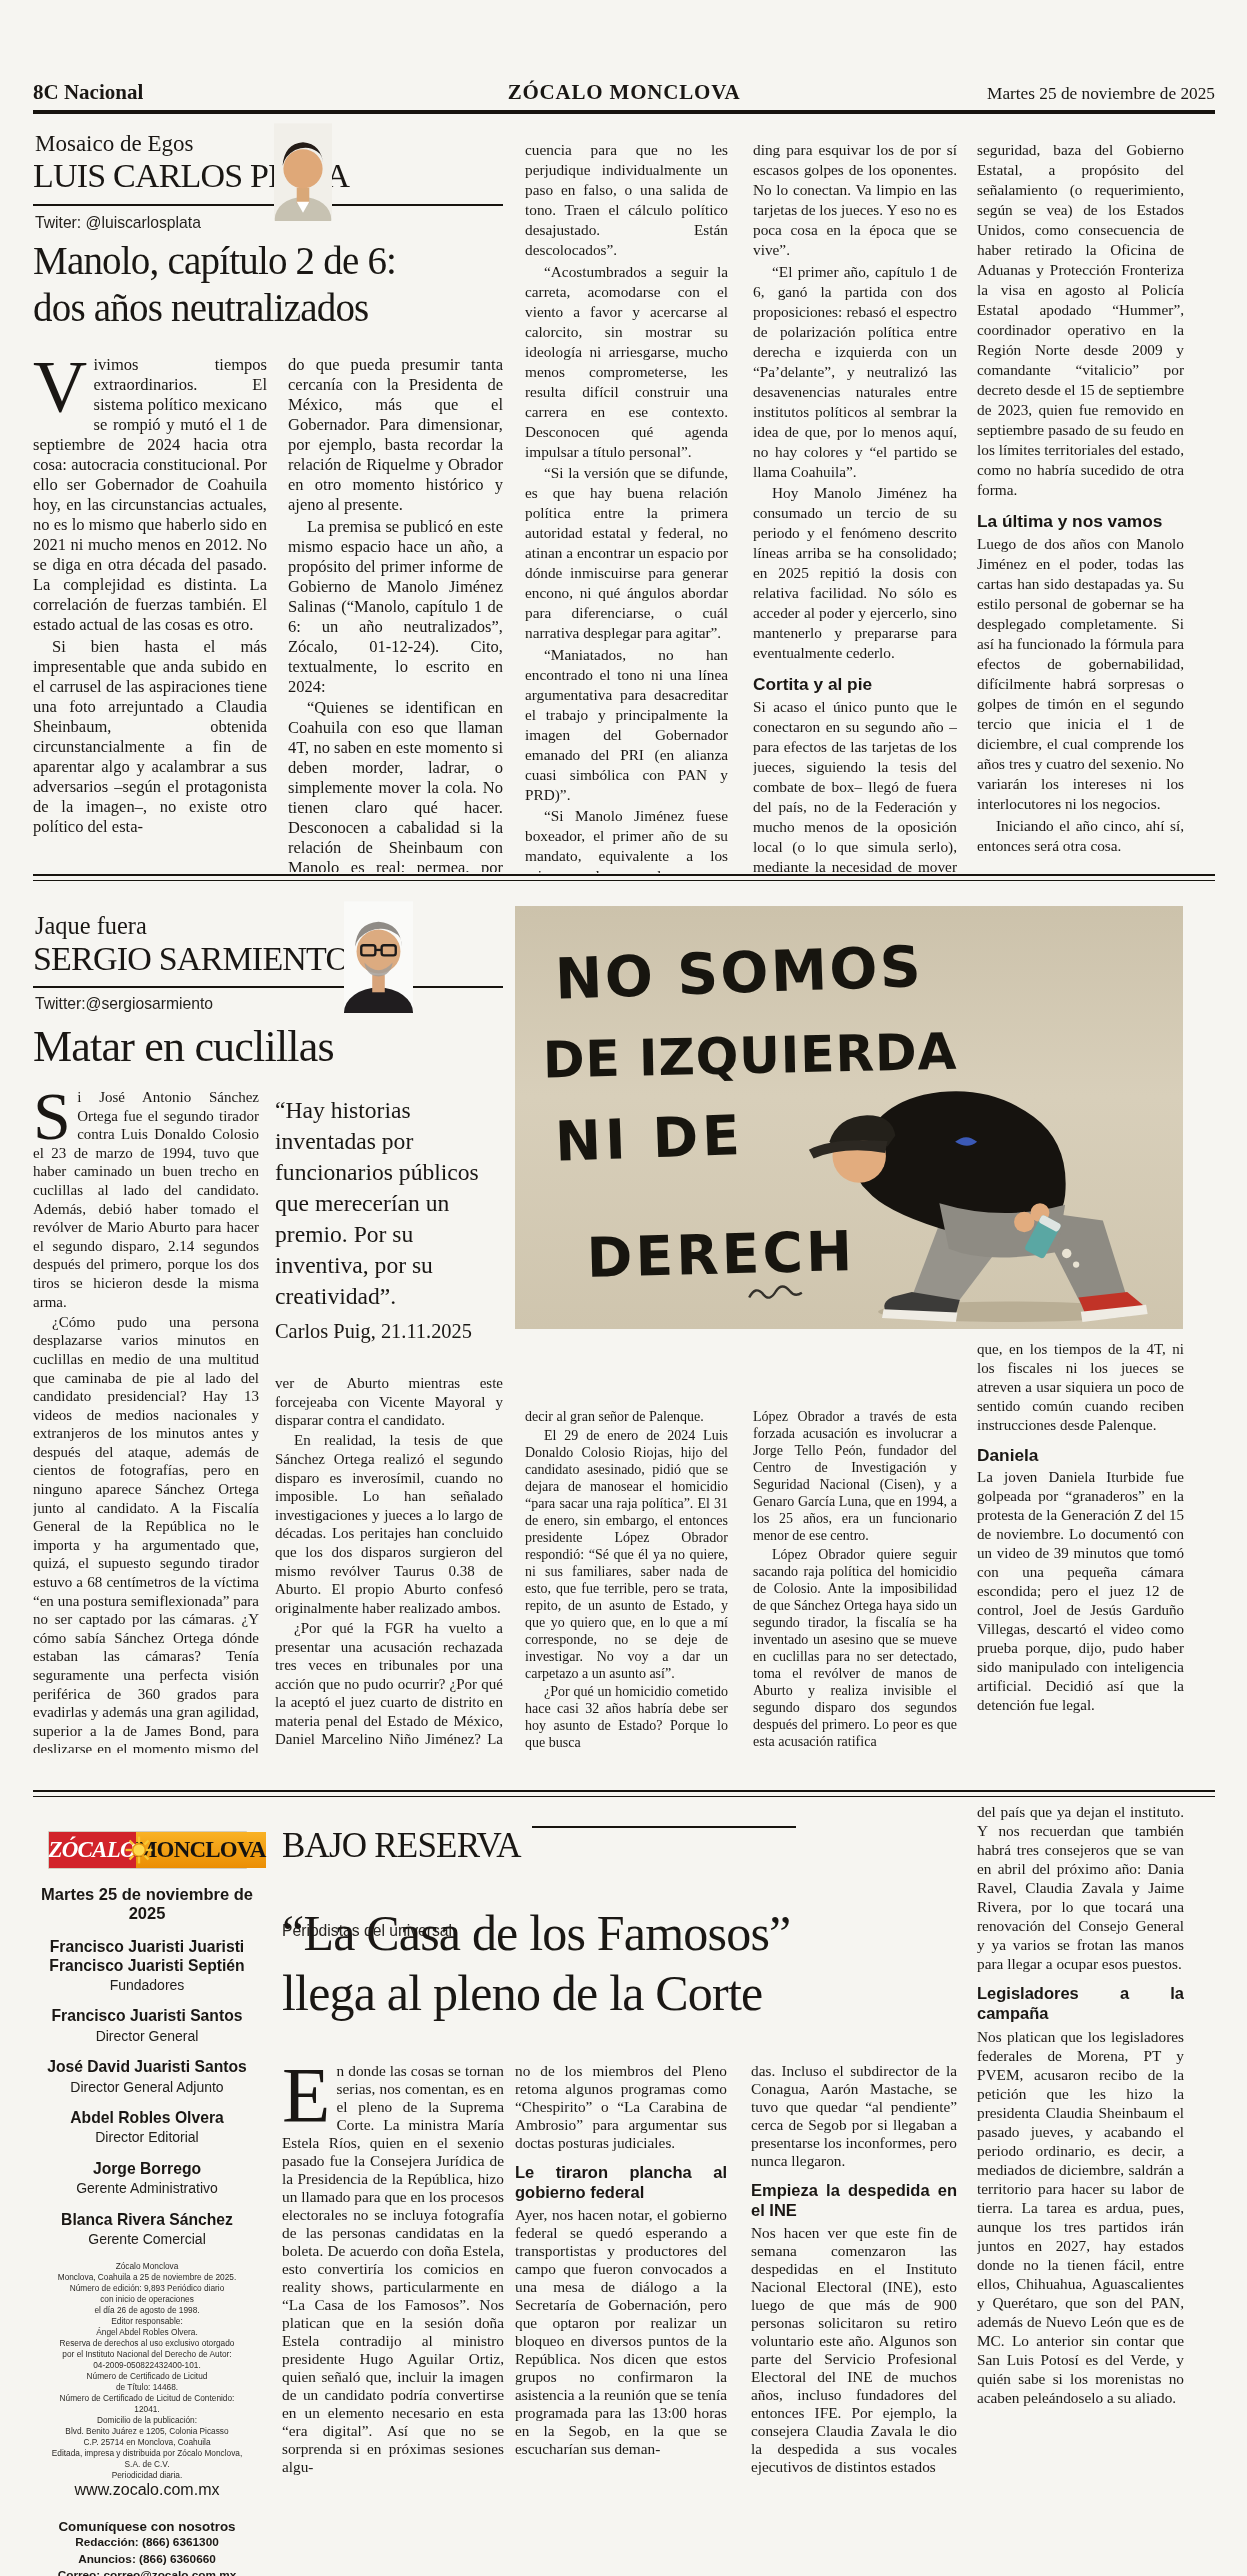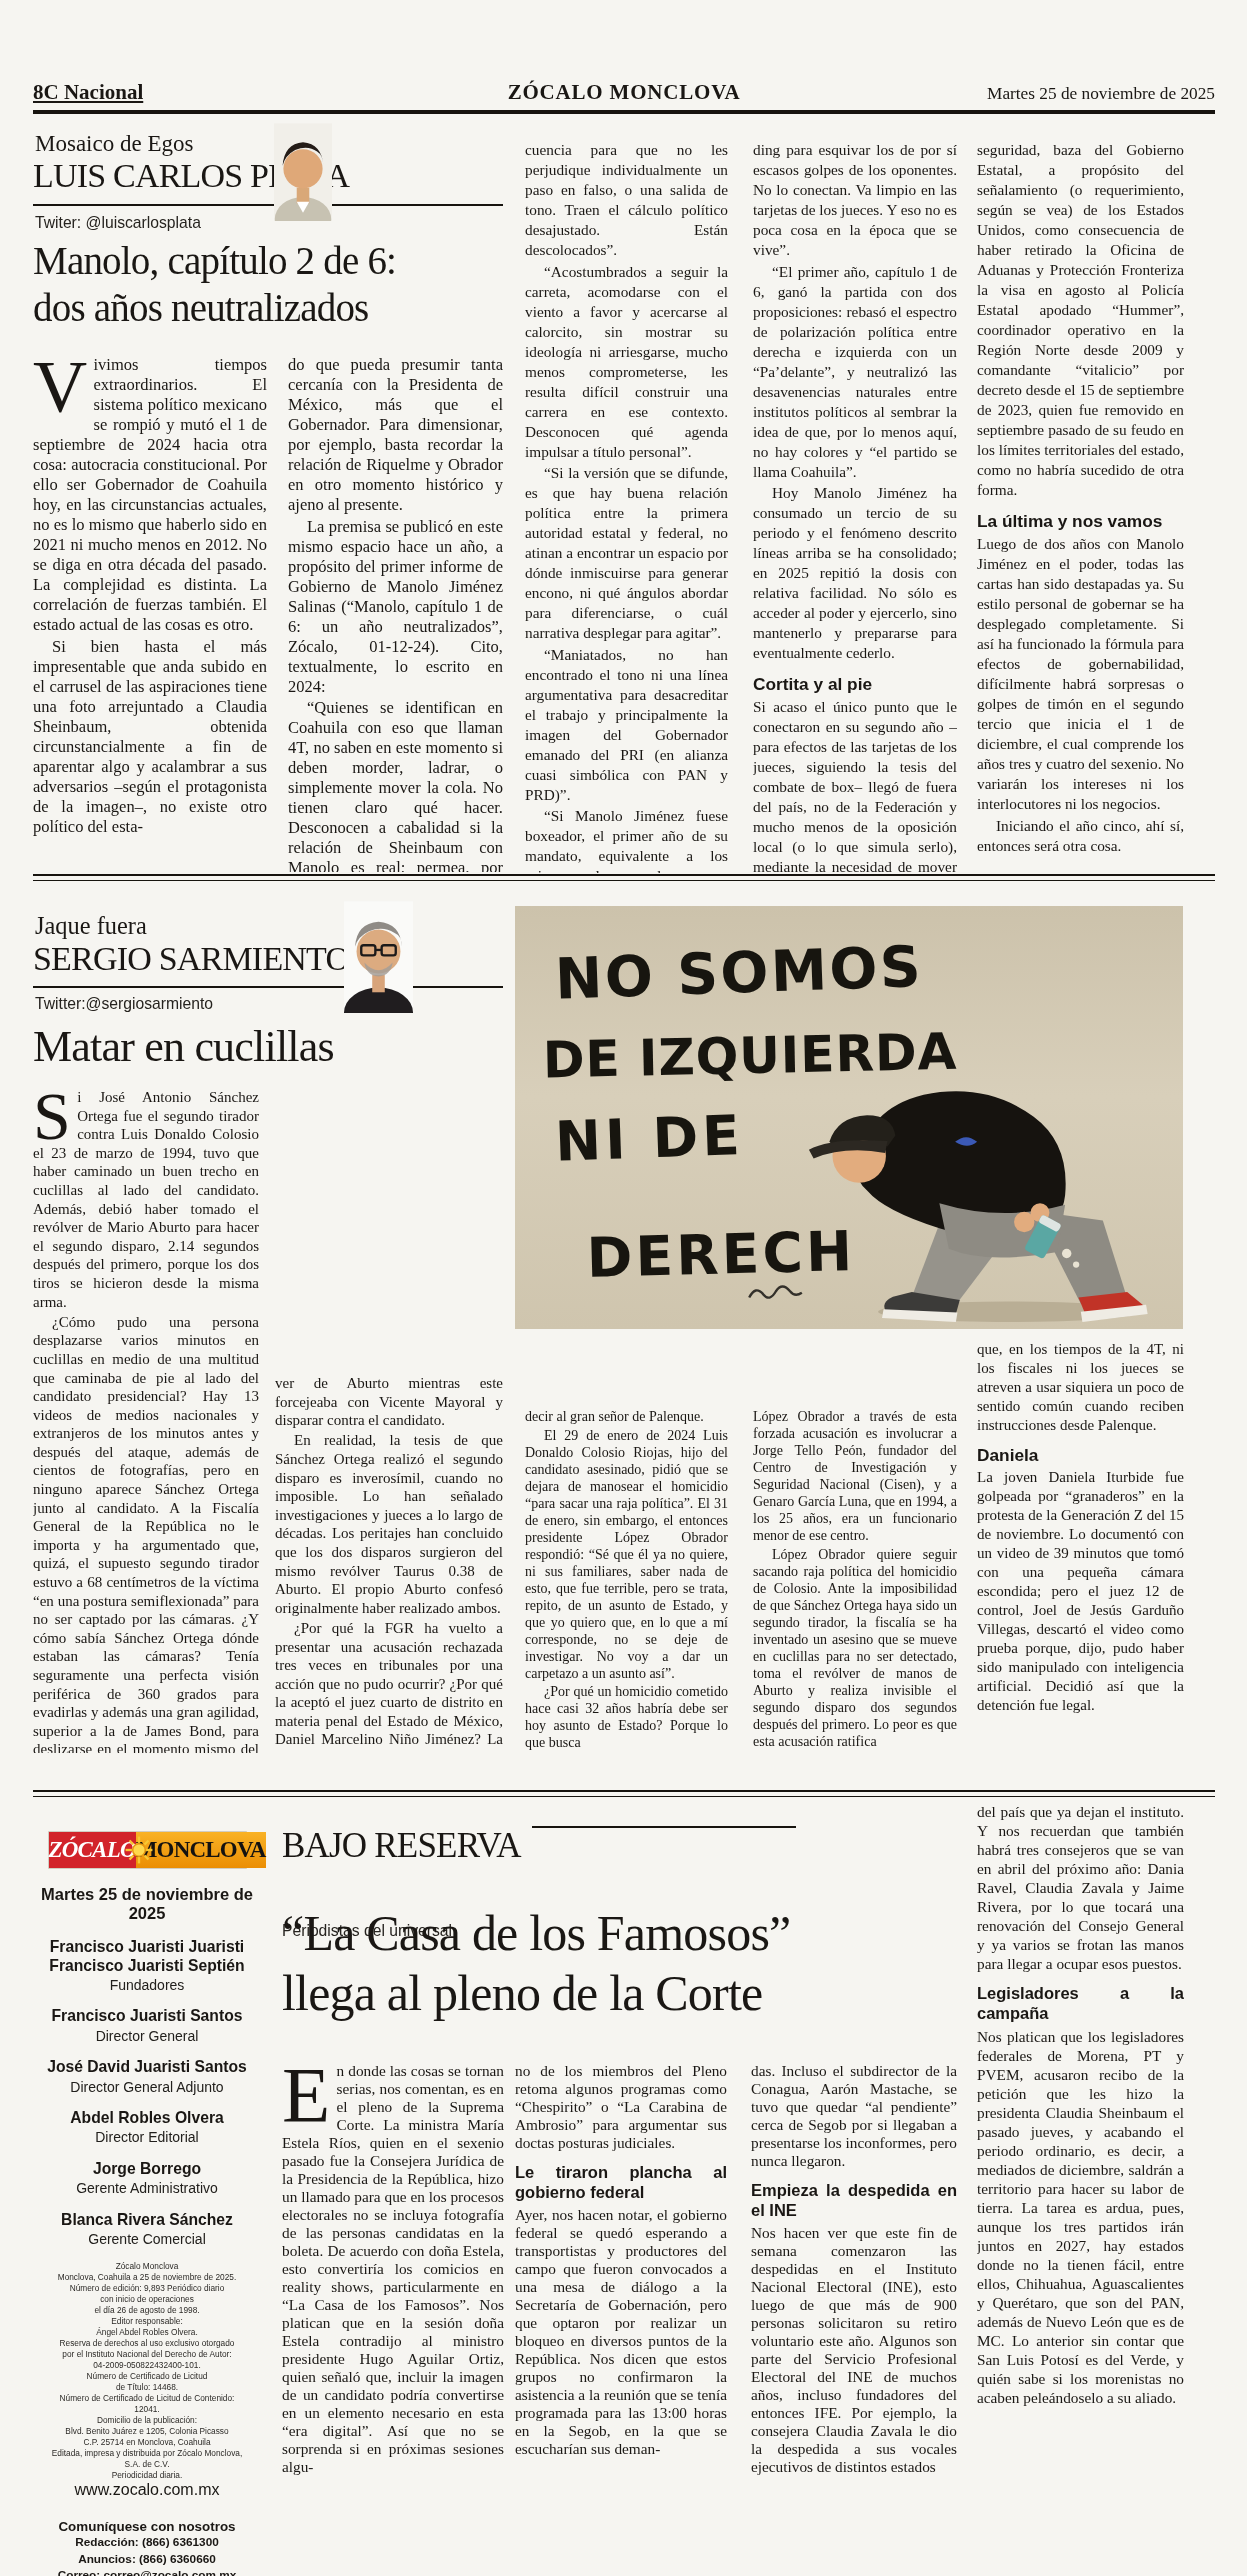--- a/index.html
+++ b/index.html
@@ -1,21 +1,21 @@
 <!DOCTYPE html>
 <html lang="es" style="font-size:12.6px"><head>
 <meta charset="utf-8">
 <style>
   html,body{margin:0;padding:0;background:#e9e7e2;}
   .page{position:relative;width:1248px;height:2576px;background:#f6f5f1;margin:0 auto;
         font-family:"Liberation Serif",serif;color:#1a1714;overflow:hidden;}
   .abs{position:absolute;}
 
   
-  .hdr-sec{left:33px;top:80px;font-size:21px;font-weight:bold;text-decoration:underline;}
+  .hdr-sec{left:33px;top:80px;font-size:21px;font-weight:bold;}
   .hdr-paper{left:0;top:80px;width:100%;text-align:center;font-size:21px;font-weight:bold;letter-spacing:0.8px;}
   .hdr-date{right:33px;top:84px;font-size:17.3px;}
   .hdr-rule{left:33px;top:110px;width:1182px;height:3.9px;background:#17140f;}
 
   
   .col{position:absolute;overflow:hidden;text-align:justify;hyphens:auto;}
   .col p{margin:0 0 1.6px 0;}
   p.ind{text-indent:19px;}
   .sub{font-family:"Liberation Sans",sans-serif;font-weight:bold;margin:11px 0 3.1px 0;text-indent:0;}
   .dropcap{float:left;font-weight:normal;padding:3.1px 6.3px 0 0;}
@@ -172,20 +172,24 @@
     </g>
   </svg>
   <div class="abs a2-credit">Hernández</div>
   <div class="abs headline a2-headline">Matar en cuclillas</div>
 
   <div class="col a2c1">
     <p><span class="dropcap">S</span><span>i José Antonio Sánchez Ortega fue el segundo tirador contra Luis Donaldo Colosio el 23 de marzo de 1994, tuvo que haber caminado un buen trecho en cuclillas al lado del candidato. Además, debió haber tomado el revólver de Mario Aburto para hacer el segundo disparo, 2.14 segundos después del primero, porque los dos tiros se hicieron desde la misma arma.</span></p>
     <p class="ind">¿Cómo pudo una persona desplazarse varios minutos en cuclillas en medio de una multitud que caminaba de pie al lado del candidato presidencial? Hay 13 videos de medios nacionales y extranjeros de los minutos antes y después del ataque, además de cientos de fotografías, pero en ninguno aparece Sánchez Ortega junto al candidato. A la Fiscalía General de la República no le importa y ha argumentado que, quizá, el supuesto segundo tirador estuvo a 68 centímetros de la víctima “en una postura semiflexionada” para no ser captado por las cámaras. ¿Y cómo sabía Sánchez Ortega dónde estaban las cámaras? Tenía seguramente una perfecta visión periférica de 360 grados para evadirlas y además una gran agilidad, superior a la de James Bond, para deslizarse en el momento mismo del primer disparo, arrebatar el revól-</p>
   </div>
 
+  <div class="abs a2-quote">
+    <div class="qtext">“Hay historias inventadas por funcionarios públicos que merecerían un premio. Por su inventiva, por su creatividad”.</div>
+    <div class="qattr">Carlos Puig, 21.11.2025</div>
+  </div>
 
   <div class="col a2c2">
     <p>ver de Aburto mientras este forcejeaba con Vicente Mayoral y disparar contra el candidato.</p>
     <p class="ind">En realidad, la tesis de que Sánchez Ortega realizó el segundo disparo es inverosímil, cuando no imposible. Lo han señalado investigaciones y jueces a lo largo de décadas. Los peritajes han concluido que los dos disparos surgieron del mismo revólver Taurus 0.38 de Aburto. El propio Aburto confesó originalmente haber realizado ambos.</p>
     <p class="ind">¿Por qué la FGR ha vuelto a presentar una acusación rechazada tres veces en tribunales por una acción que no pudo ocurrir? ¿Por qué la aceptó el juez cuarto de distrito en materia penal del Estado de México, Daniel Marcelino Niño Jiménez? La única explicación es que se trata de una ocurrencia del expresidente López Obrador, y en estos tiempos ni fiscales ni jueces se atreven a contra-</p>
   </div>
 
   <svg class="abs cartoon" viewBox="0 0 850 538" preserveAspectRatio="none">
     <defs>
       <linearGradient id="cg" x1="0" y1="0" x2="0" y2="1">

